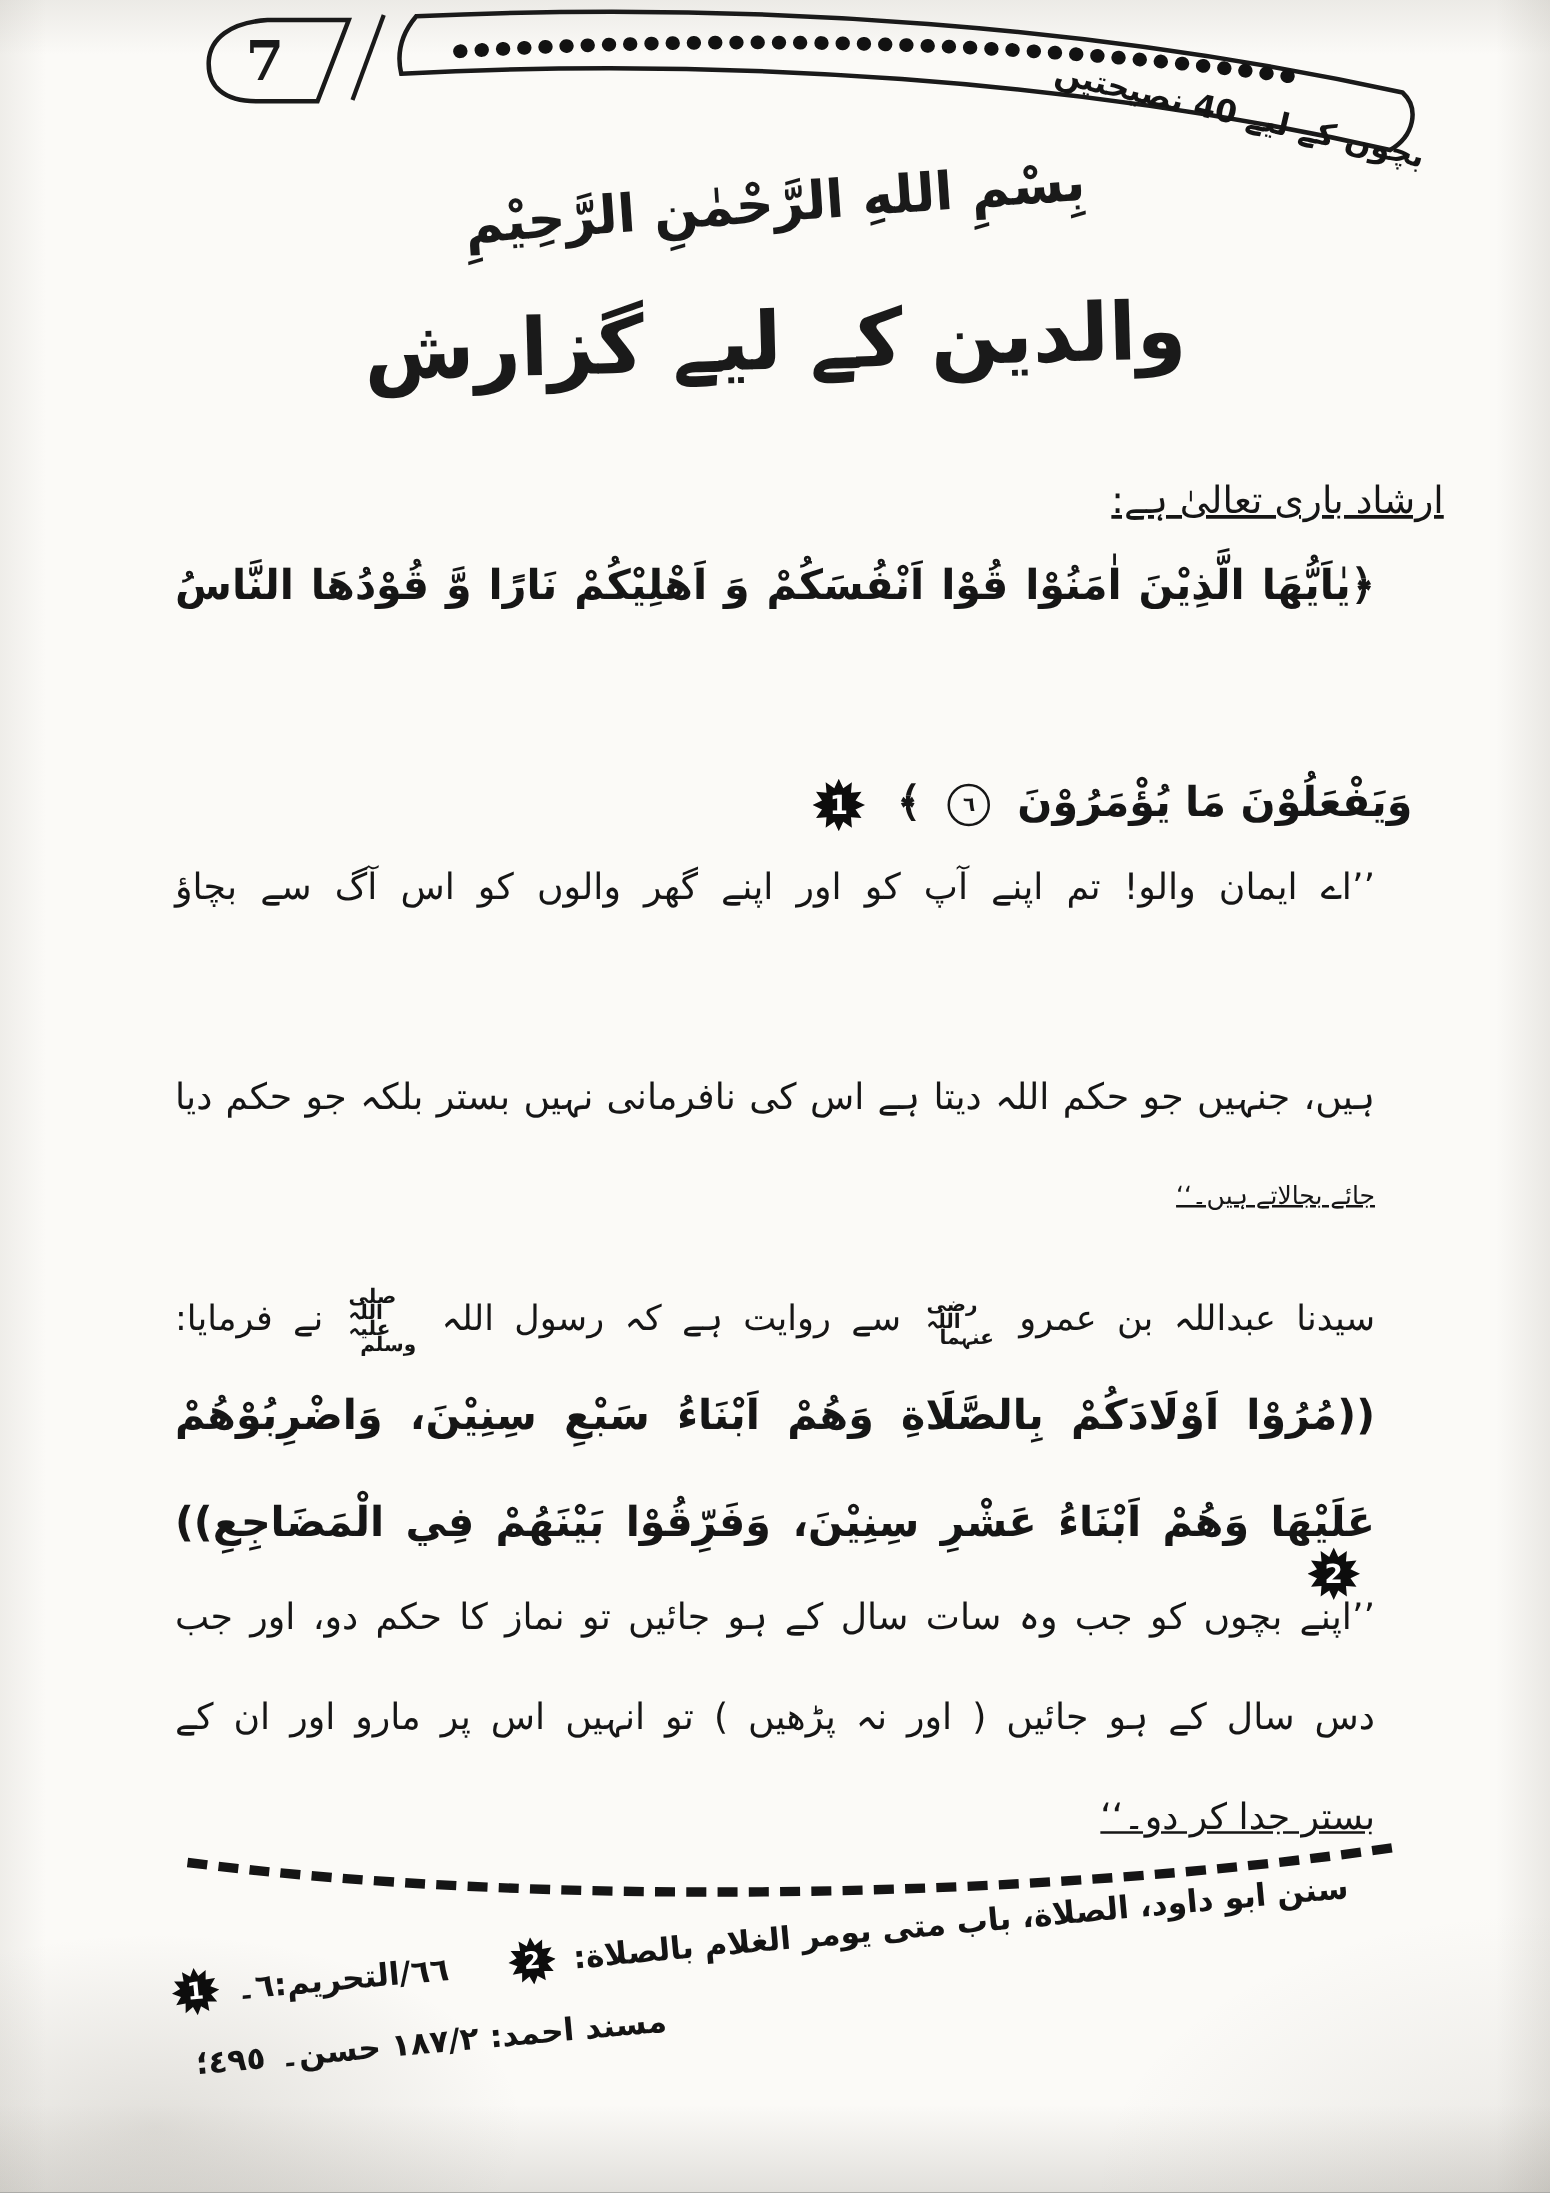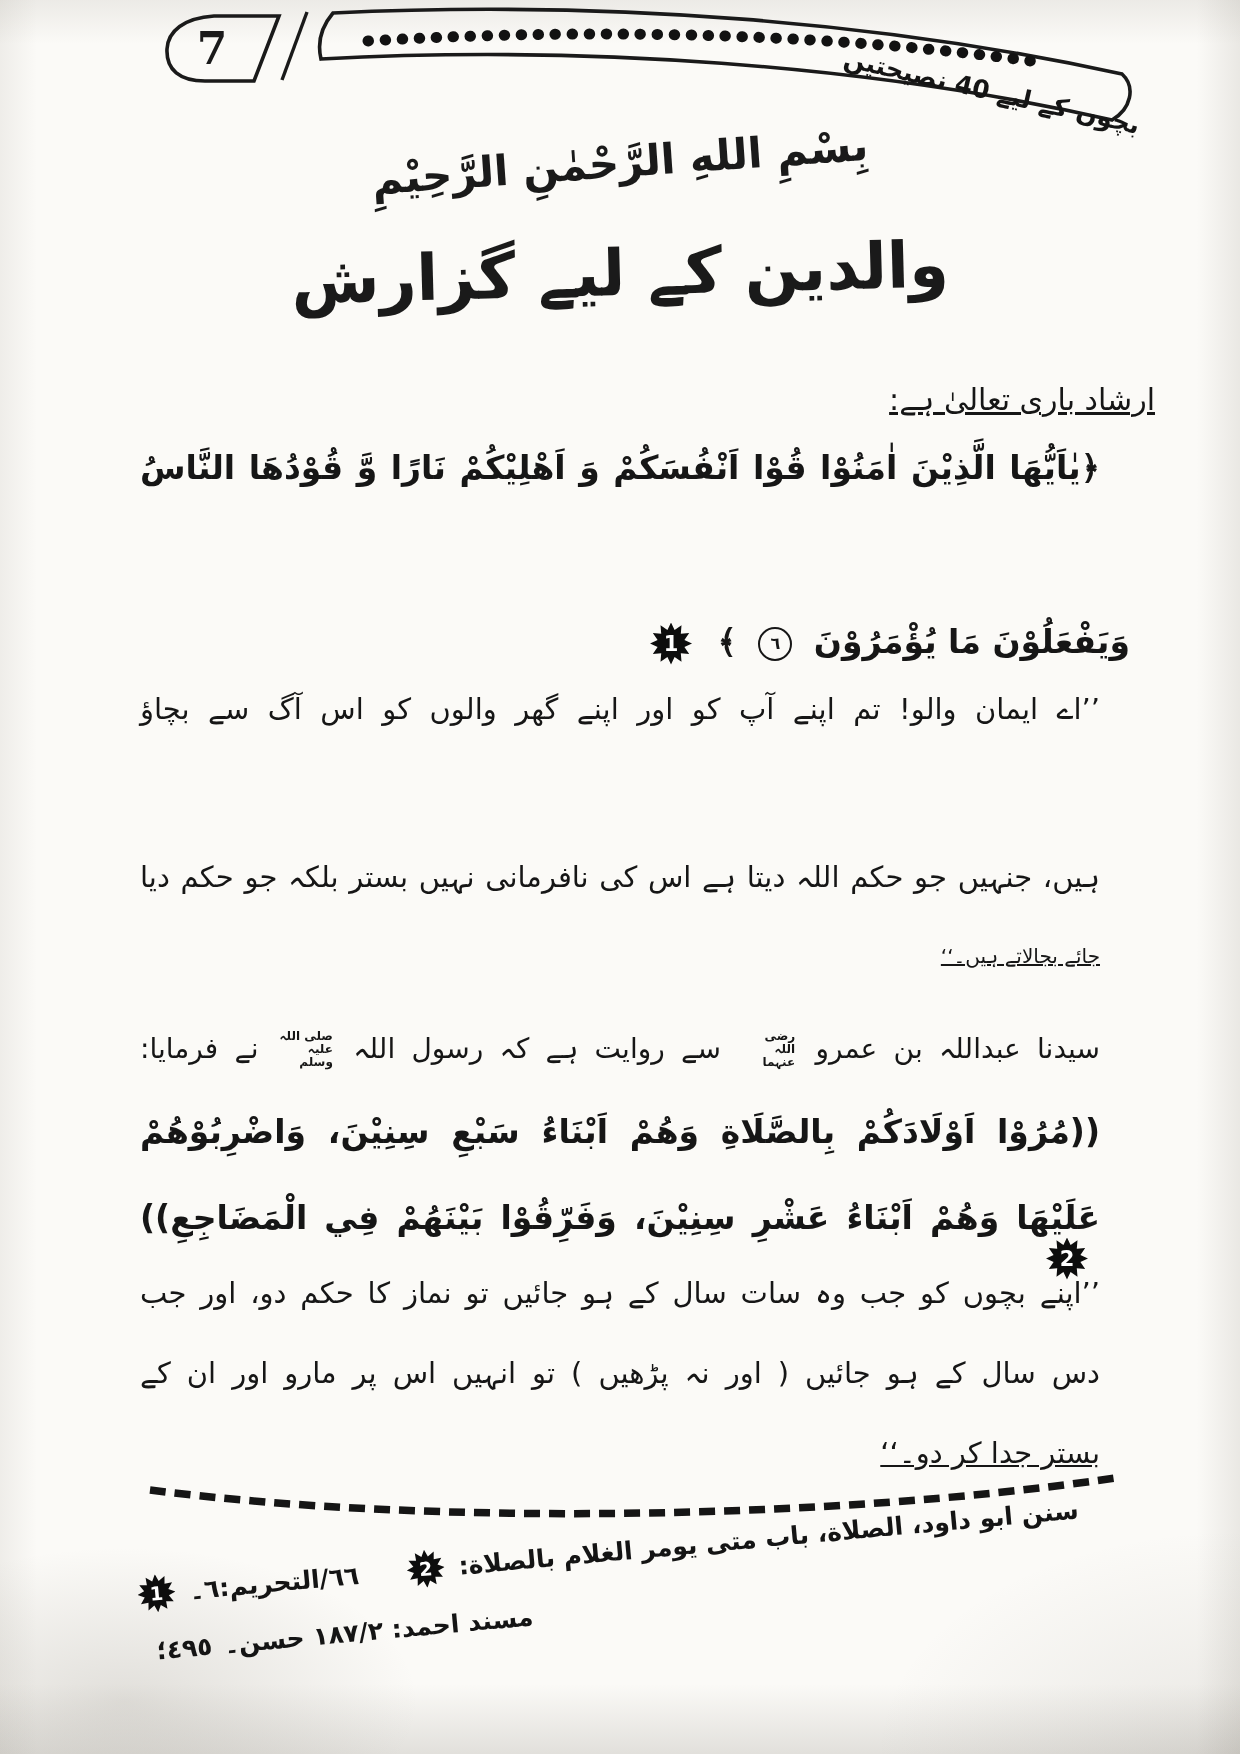--- a/index.html
+++ b/index.html
@@ -62,22 +62,22 @@
   .fn-star.small{width:38px;height:38px;flex:0 0 38px;font-size:19px;}
   .ayah-circle{
     display:inline-flex;align-items:center;justify-content:center;
     width:30px;height:30px;
     border:2.5px solid #161616;border-radius:50%;
     font-size:16px;font-weight:bold;
     margin:0 10px;vertical-align:middle;
   }
   .honorific{
     display:inline-block;width:54px;
-    font-size:12px;line-height:13px;font-weight:bold;
-    text-align:right;vertical-align:middle;
+    font-size:16px;line-height:13px;font-weight:bold;
+    text-align:left;vertical-align:middle;
     margin:0 4px;
   }
   .footnotes{
     position:absolute;left:138px;top:1532px;width:968px;
     transform:rotate(-5.2deg);transform-origin:50% 50%;
     direction:ltr;
     font-size:25px;font-weight:bold;
     color:#141414;
   }
   .fn-row{display:flex;align-items:center;gap:14px;direction:ltr;}

